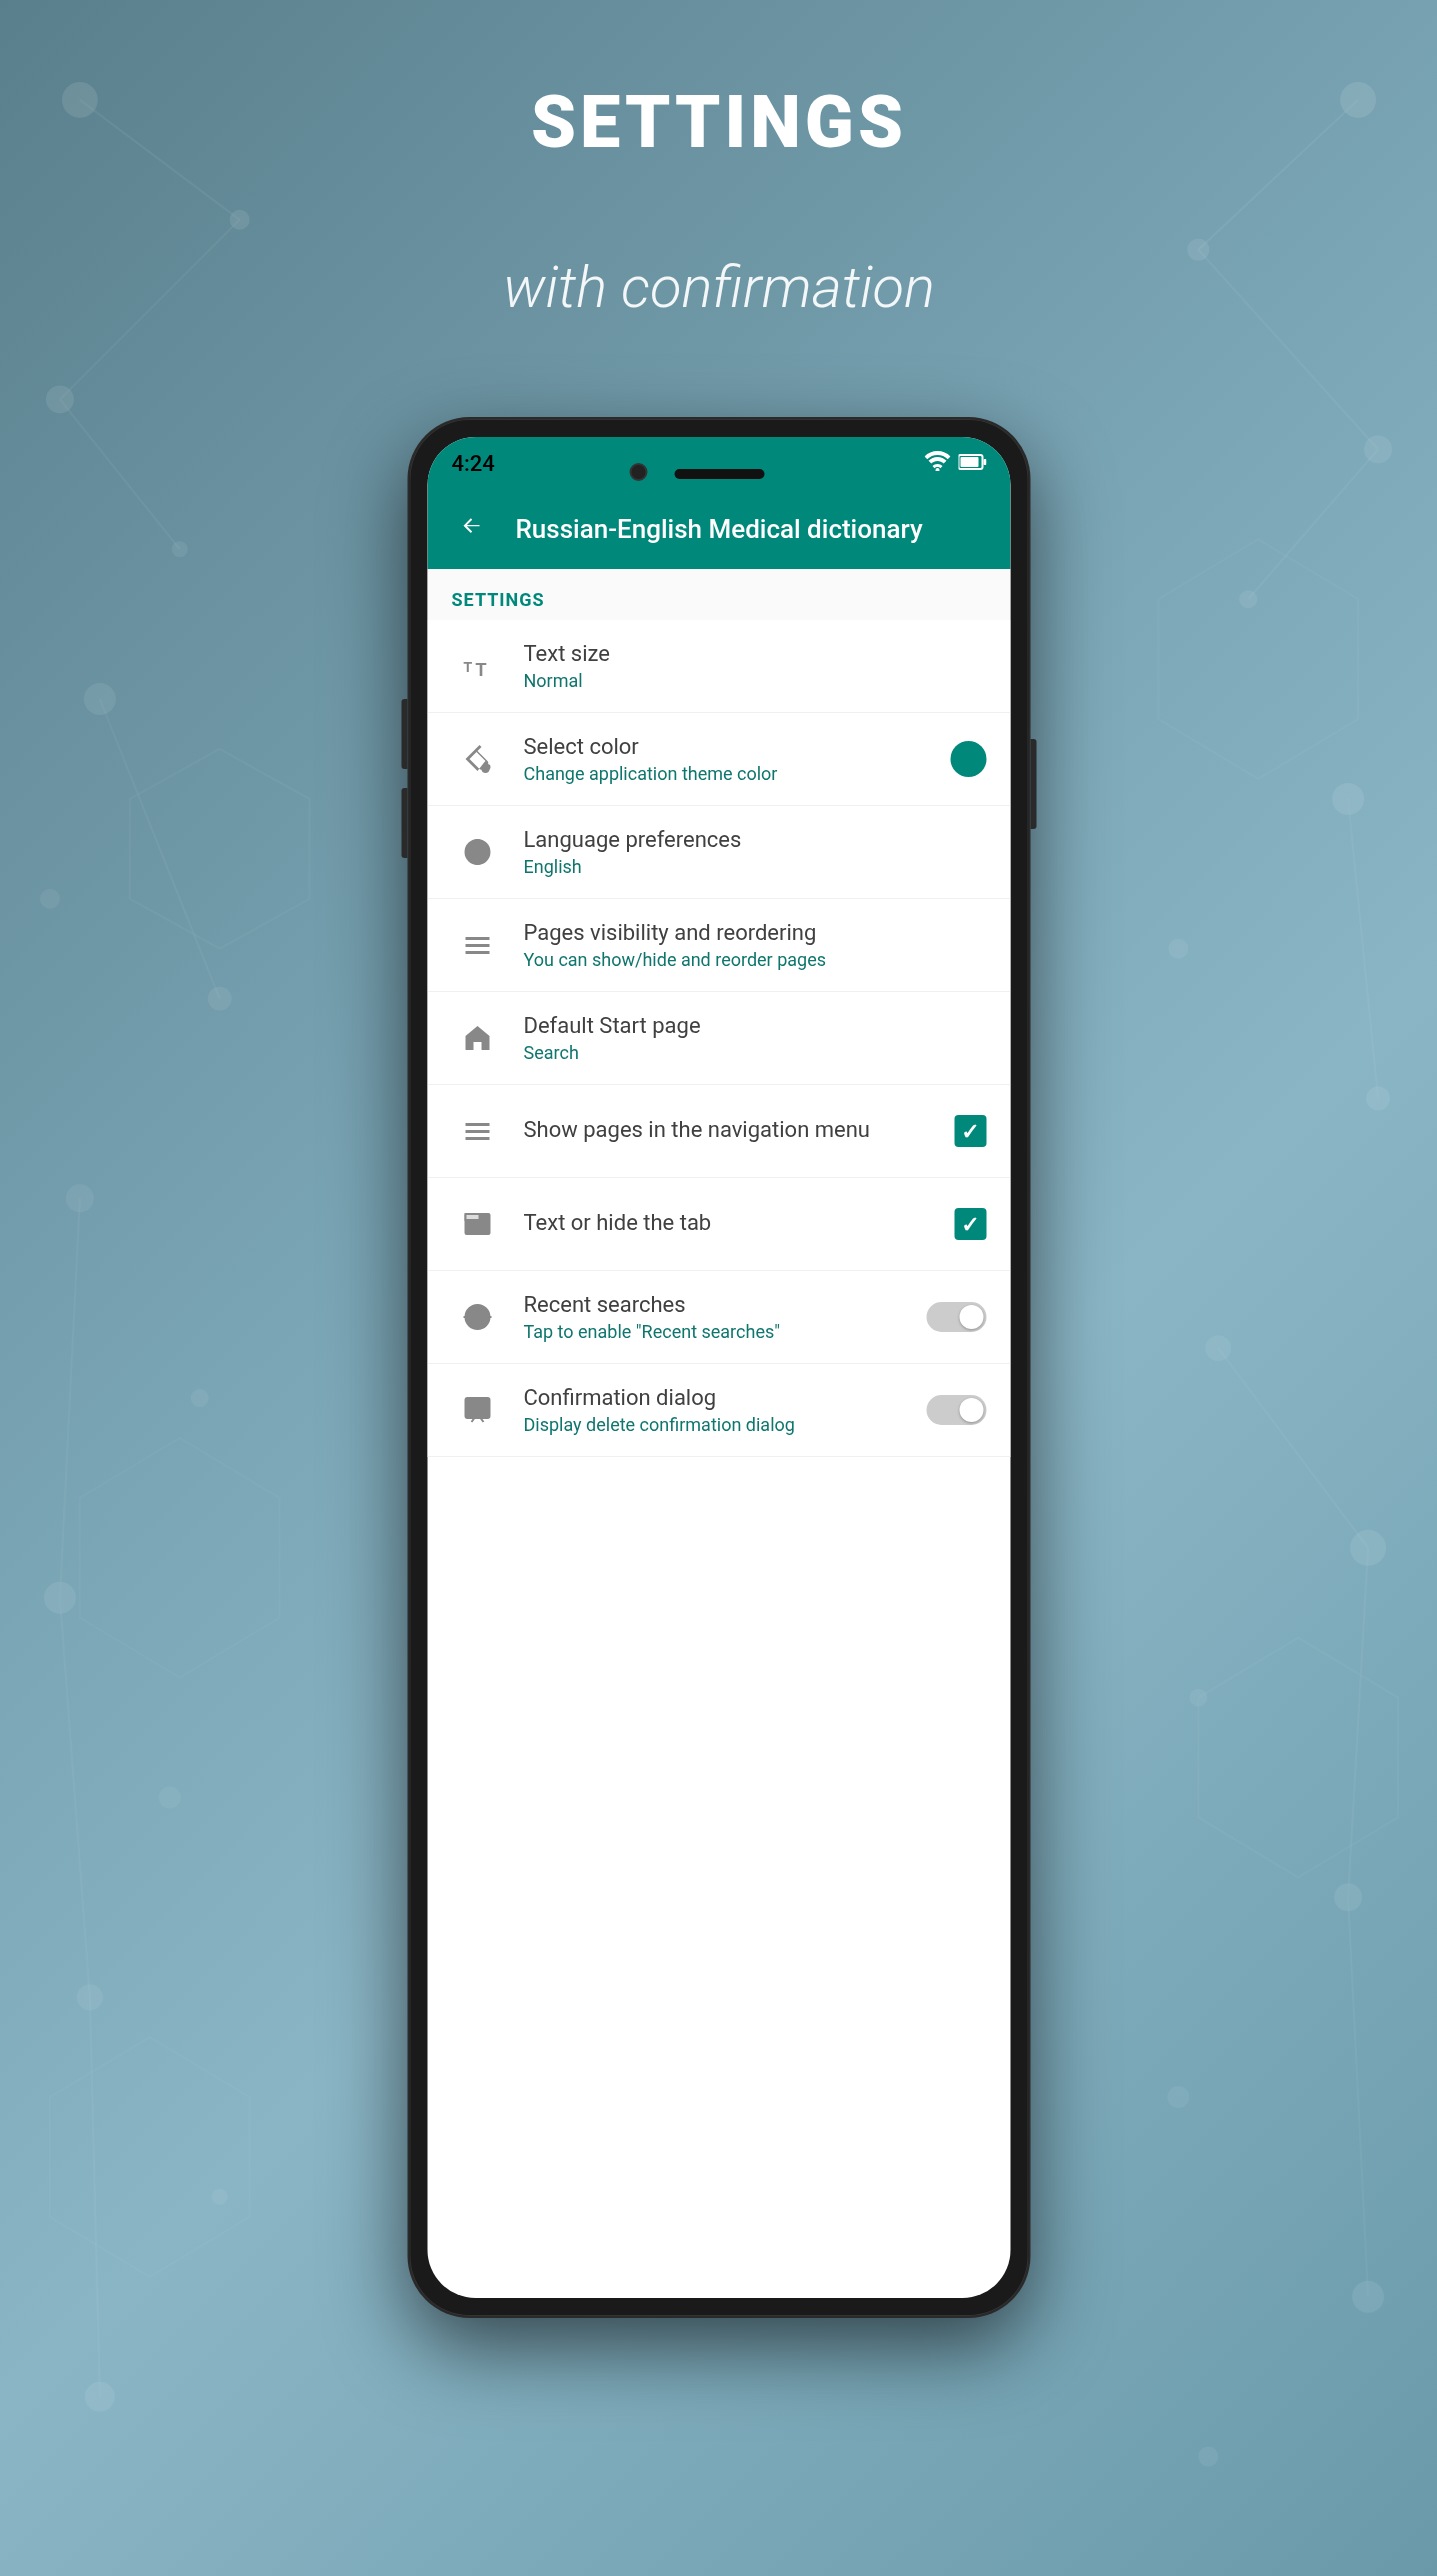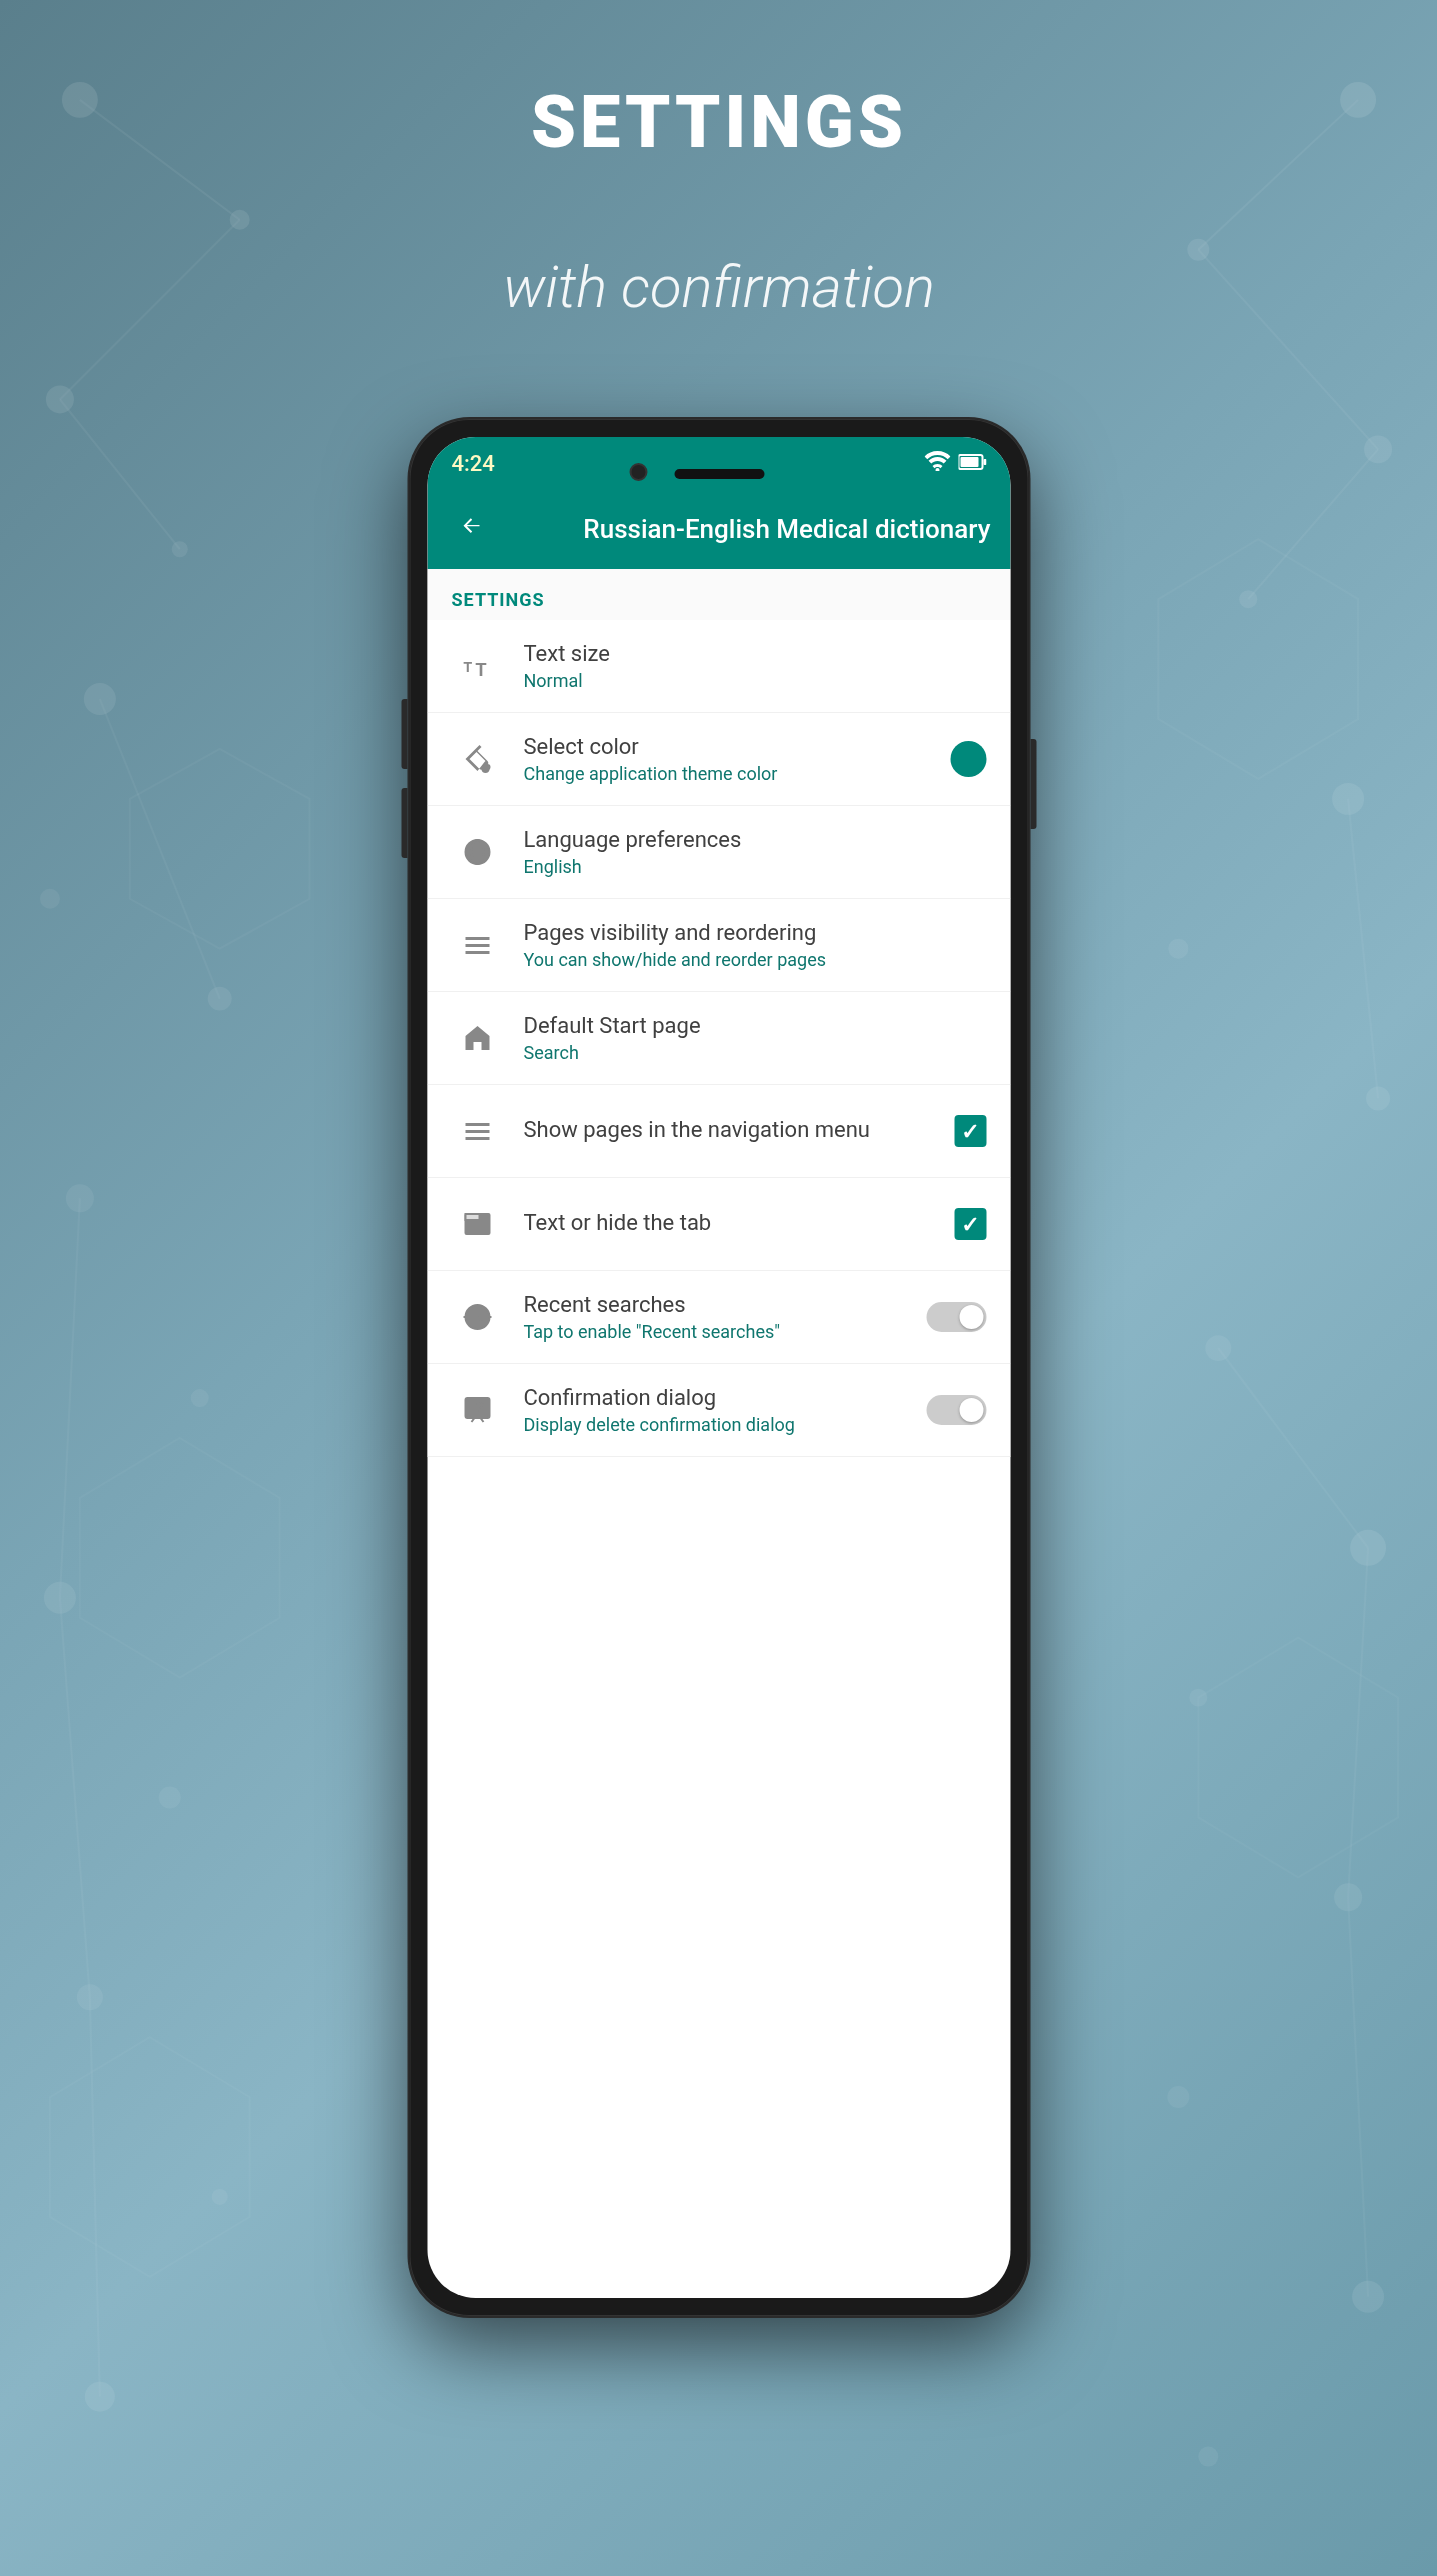--- a/index.html
+++ b/index.html
@@ -114,21 +114,21 @@
     }
 
     
     .status-bar {
       background: #00897b;
       height: 52px;
       display: flex;
       align-items: center;
       justify-content: space-between;
       padding: 0 24px;
-      color: #fef9c3;
+      color: #000000;
       font-size: 22px;
       font-weight: 500;
       text-align: center;
     }
 
     .status-time {
       font-size: 22px;
       font-weight: 500;
     }
 
@@ -140,21 +140,20 @@
 
     
     .app-bar {
       background: #00897b;
       height: 80px;
       display: flex;
       align-items: center;
       padding: 0 20px;
       gap: 20px;
       color: white;
-      justify-content: space-between;
     }
 
     .back-arrow {
       font-size: 32px;
       color: white;
       cursor: pointer;
       width: 48px;
       text-align: center;
     }
 

